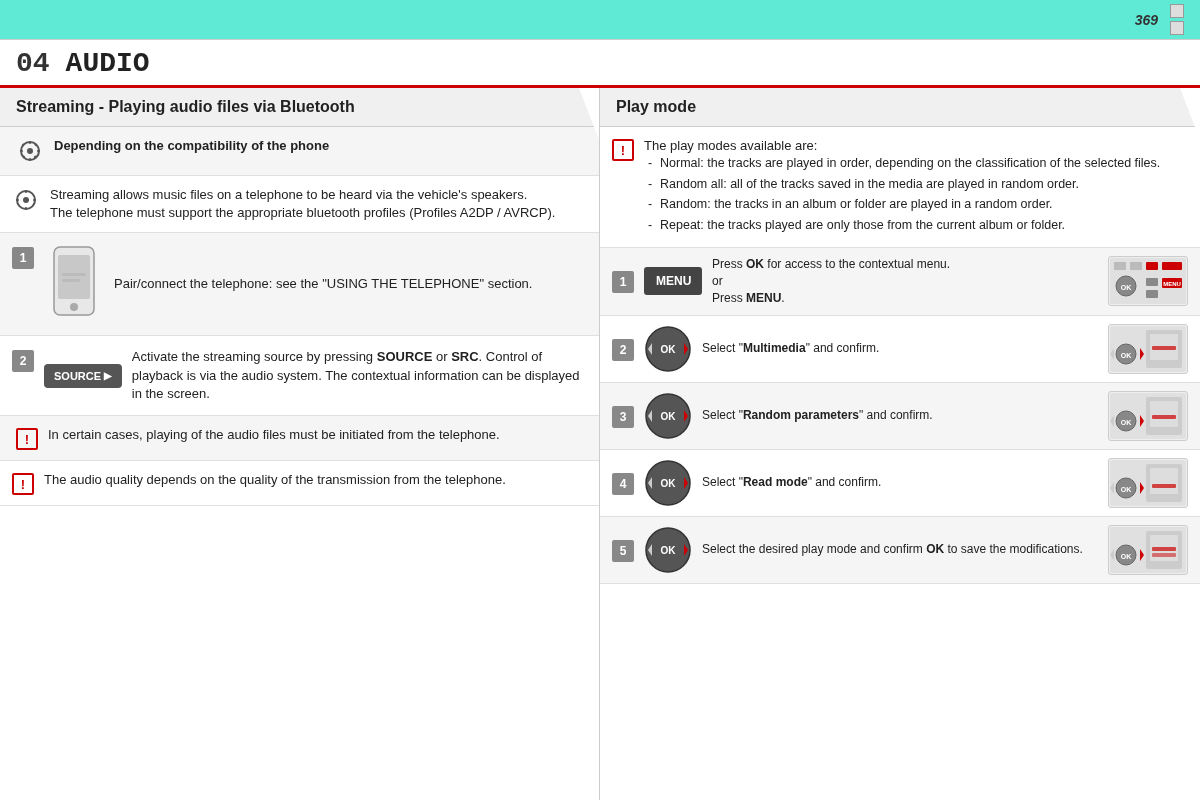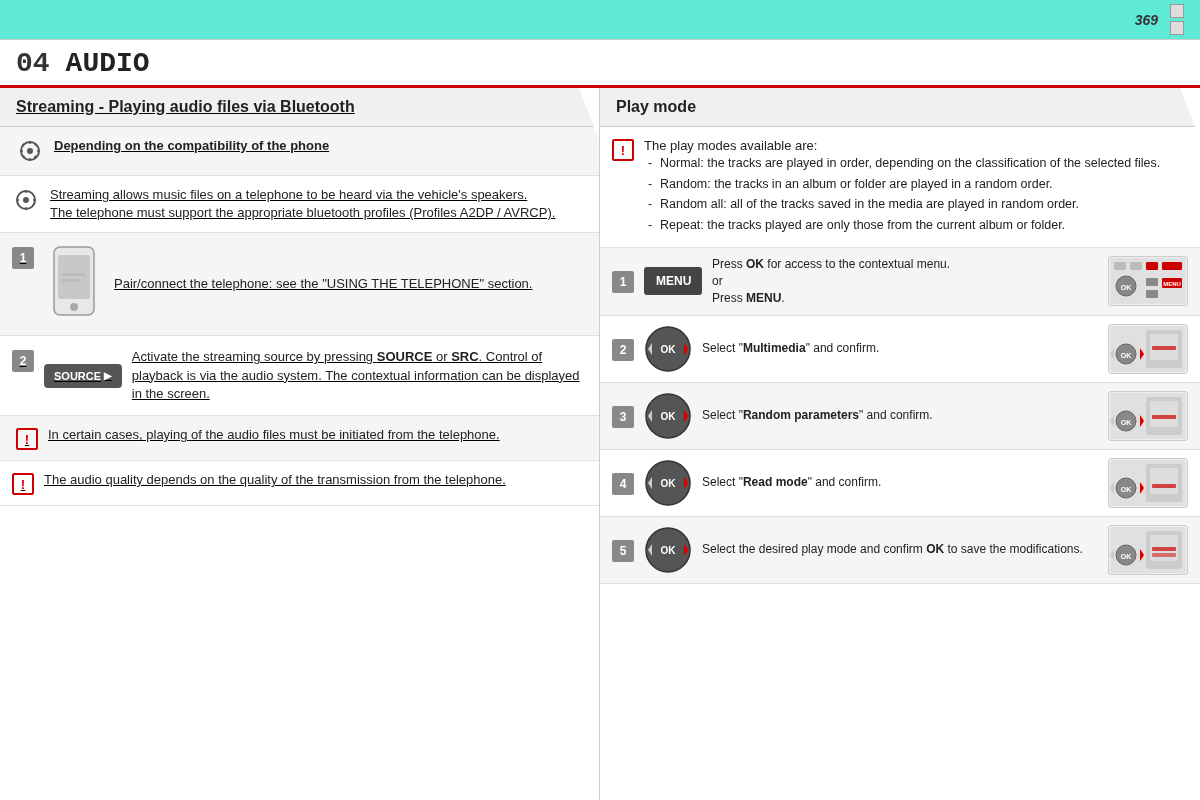--- a/index.html
+++ b/index.html
@@ -67,21 +67,20 @@
     .main-content {
       display: flex;
       height: calc(800px - 32px - 56px);
     }
 
     
     .left-col {
       width: 600px;
       border-right: 1px solid #ccc;
       overflow: hidden;
-      text-decoration: underline;
     }
     
     .right-col {
       width: 600px;
       overflow: hidden;
     }
 
     
     .section-header {
       background: #f0f0f0;
@@ -400,22 +399,22 @@
     <div class="section-header">
       <span>Play mode</span>
     </div>
 
     <div class="play-modes-list">
       <div class="icon-exclaim" style="margin-top:2px;">!</div>
       <div class="block-text">
         The play modes available are:
         <ul class="dash-list">
           <li>Normal: the tracks are played in order, depending on the classification of the selected files.</li>
+          <li>Random all: all of the tracks saved in the media are played in random order.</li>
           <li>Random: the tracks in an album or folder are played in a random order.</li>
-          <li>Random all: all of the tracks saved in the media are played in random order.</li>
           <li>Repeat: the tracks played are only those from the current album or folder.</li>
         </ul>
       </div>
     </div>
 
     <div class="step-row" style="background:#f5f5f5;">
       <div class="step-badge">1</div>
       <div class="menu-btn">MENU</div>
       <div class="step-text">
         Press <strong>OK</strong> for access to the contextual menu.<br>

